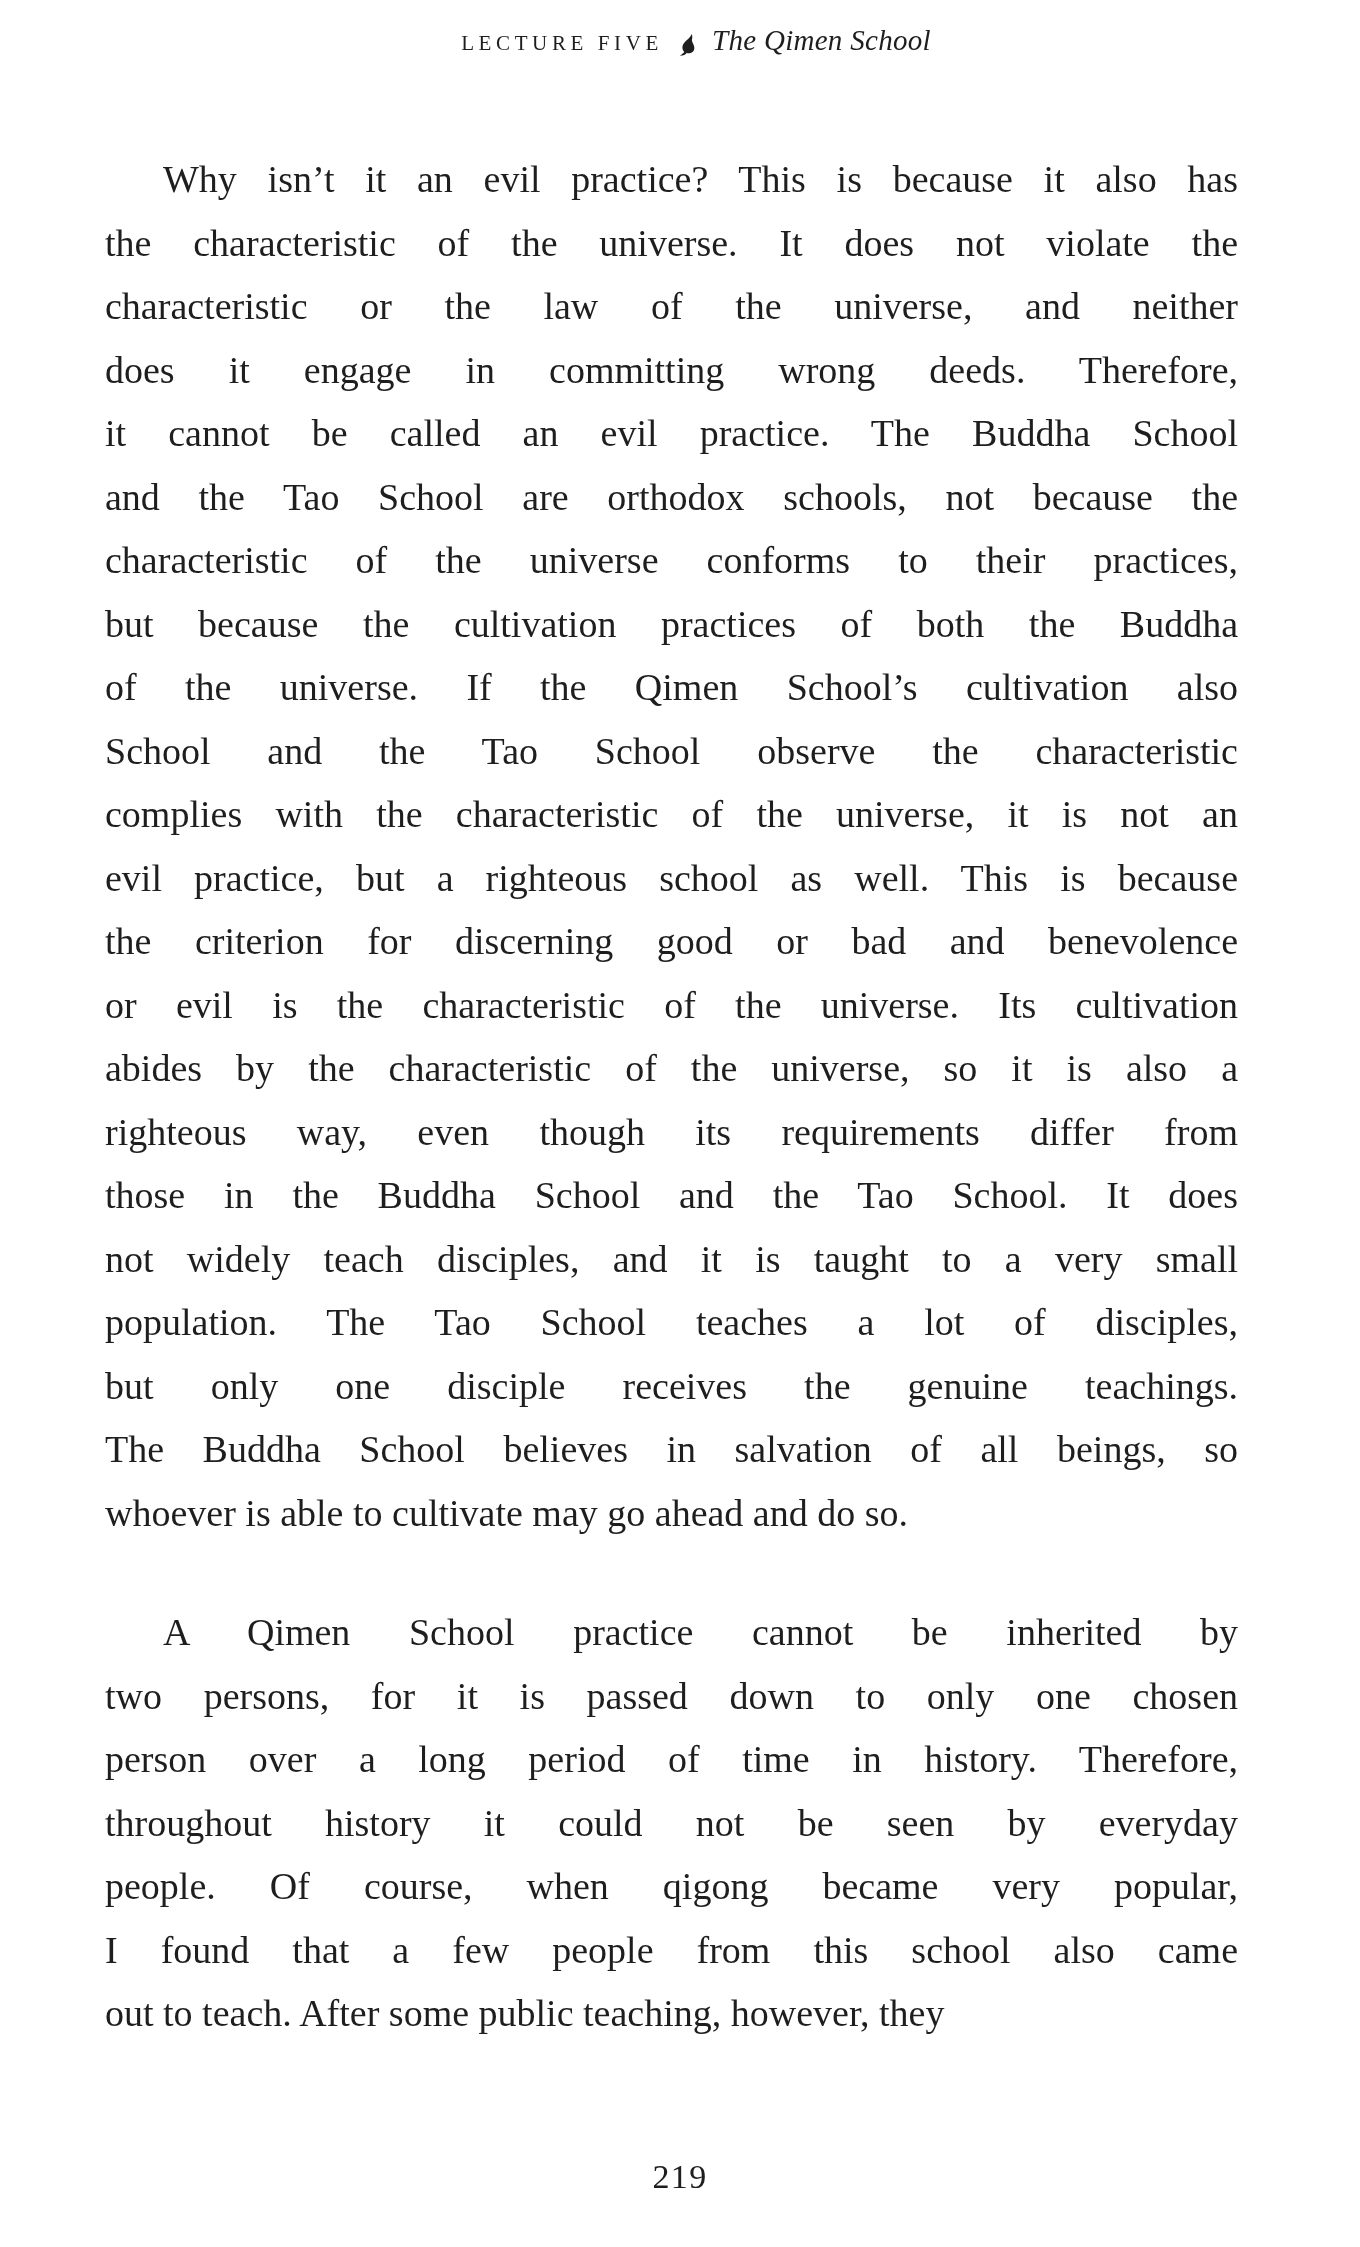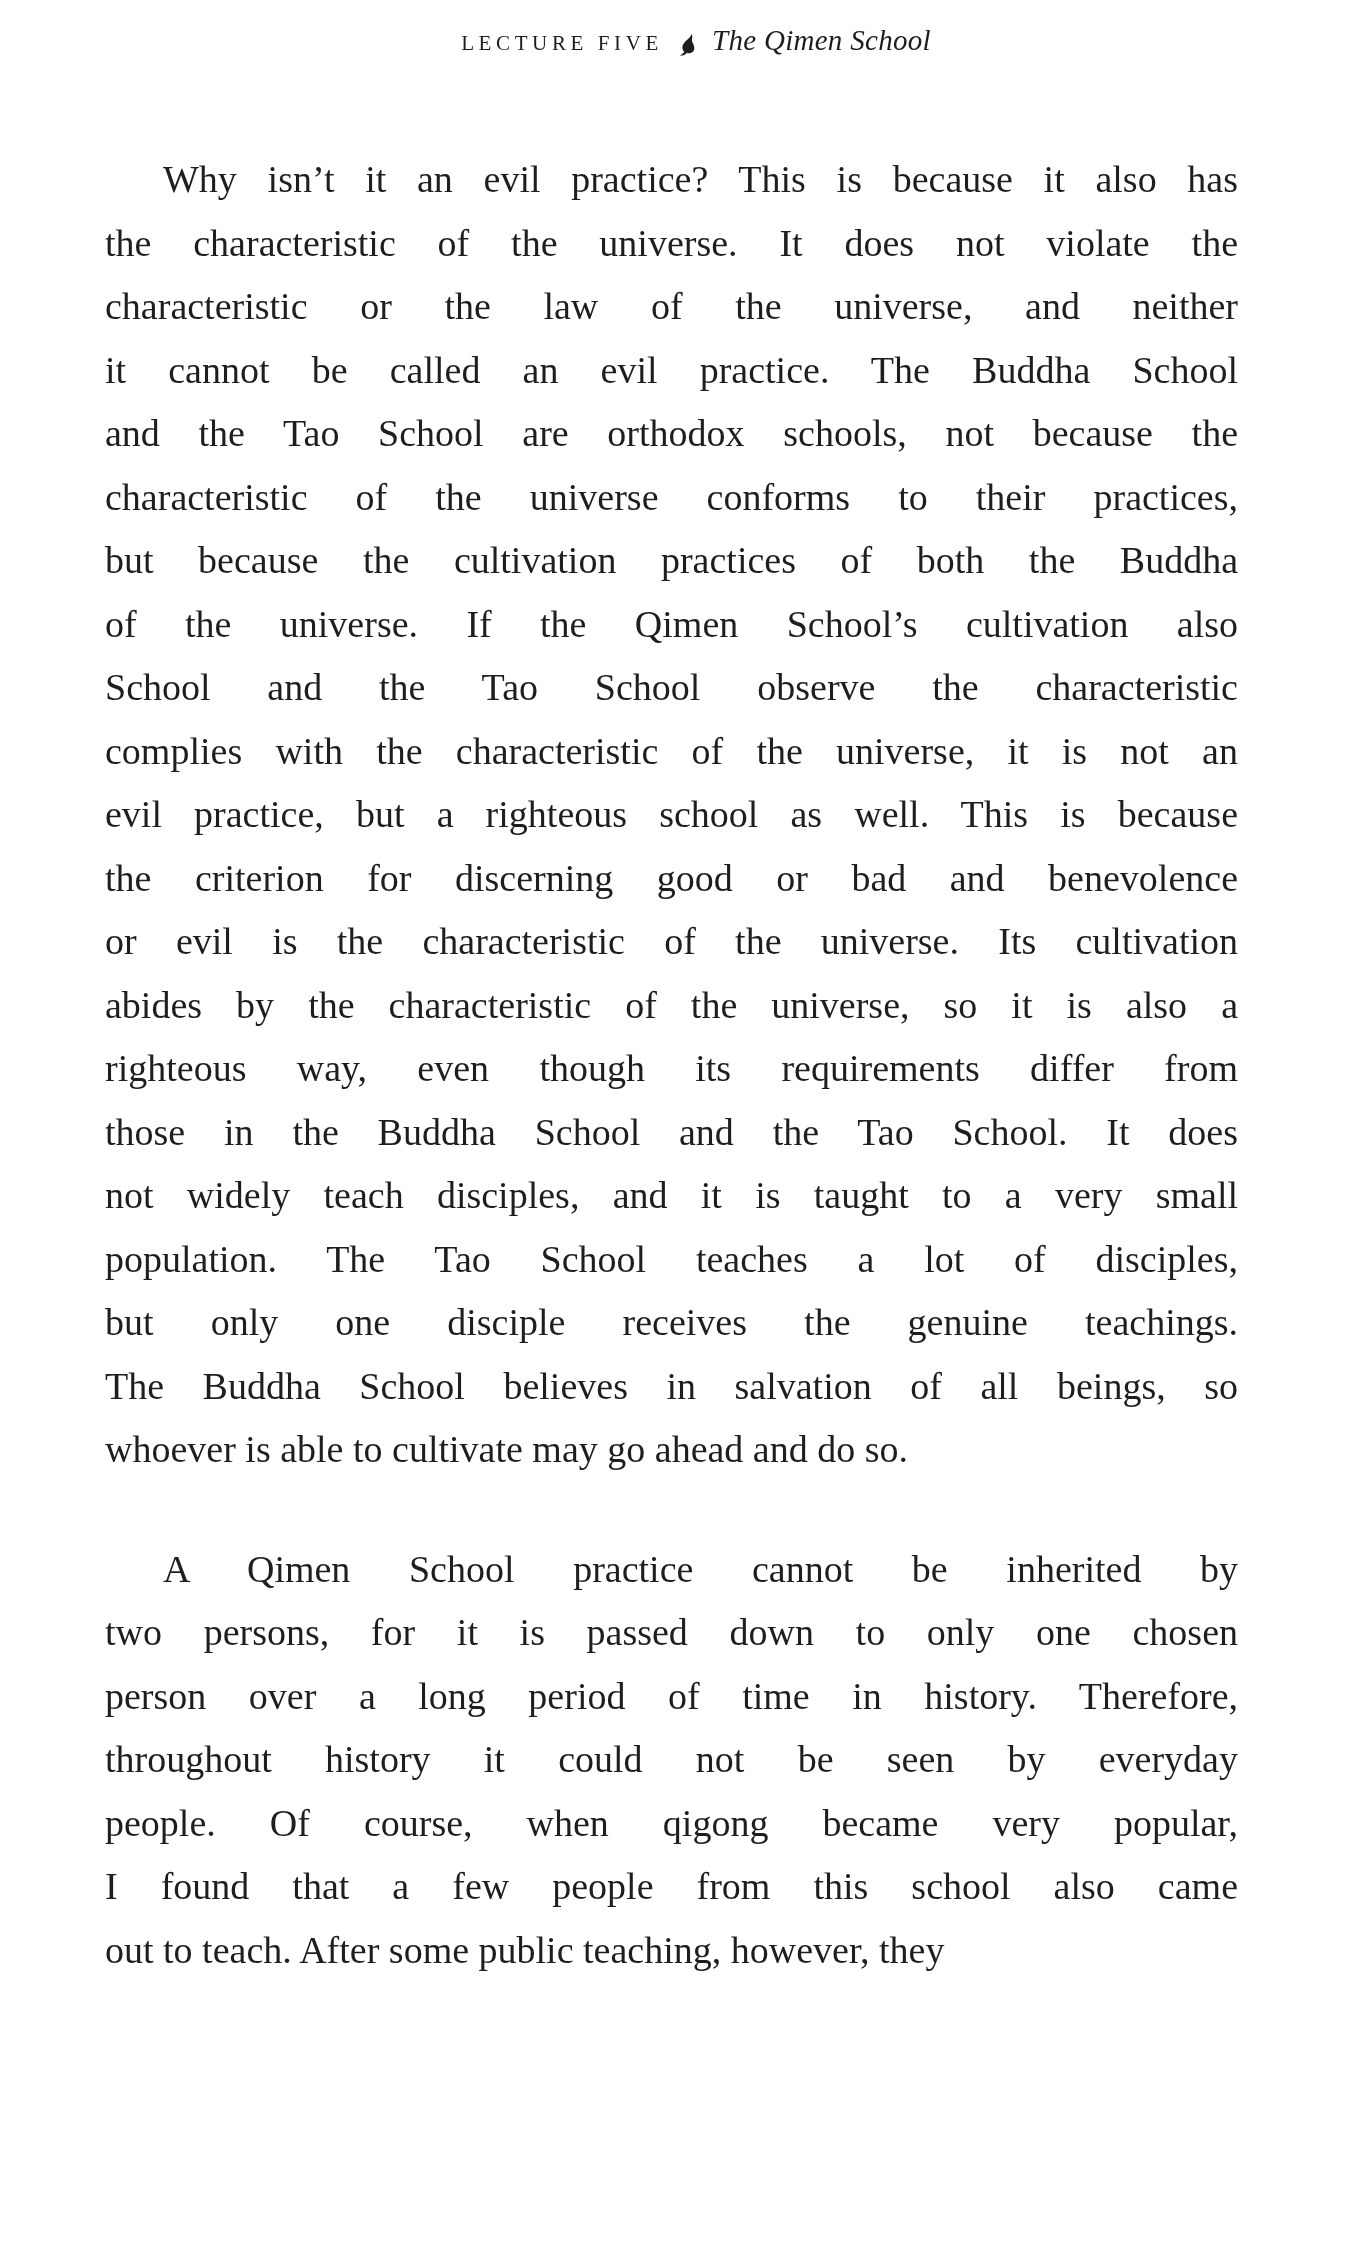--- a/index.html
+++ b/index.html
@@ -89,20 +89,21 @@
       </svg>
     </span>
     <span class="rh-title">The Qimen School</span>
   </div>
 
   <div class="body-text">
       <div class="para">
         <div class="line indent">Why isn’t it an evil practice? This is because it also has</div>
         <div class="line">the characteristic of the universe. It does not violate the</div>
         <div class="line">characteristic or the law of the universe, and neither</div>
+        <div class="line">does it engage in committing wrong deeds. Therefore,</div>
         <div class="line">it cannot be called an evil practice. The Buddha School</div>
         <div class="line">and the Tao School are orthodox schools, not because the</div>
         <div class="line">characteristic of the universe conforms to their practices,</div>
         <div class="line">but because the cultivation practices of both the Buddha</div>
         <div class="line">of the universe. If the Qimen School’s cultivation also</div>
         <div class="line">School and the Tao School observe the characteristic</div>
         <div class="line">complies with the characteristic of the universe, it is not an</div>
         <div class="line">evil practice, but a righteous school as well. This is because</div>
         <div class="line">the criterion for discerning good or bad and benevolence</div>
         <div class="line">or evil is the characteristic of the universe. Its cultivation</div>
@@ -119,14 +120,15 @@
         <div class="line indent">A Qimen School practice cannot be inherited by</div>
         <div class="line">two persons, for it is passed down to only one chosen</div>
         <div class="line">person over a long period of time in history. Therefore,</div>
         <div class="line">throughout history it could not be seen by everyday</div>
         <div class="line">people. Of course, when qigong became very popular,</div>
         <div class="line">I found that a few people from this school also came</div>
         <div class="line para-last">out to teach. After some public teaching, however, they</div>
       </div>
     </div>
 
+  <div class="folio">219</div>
 
 </div>
 
 </body></html>

